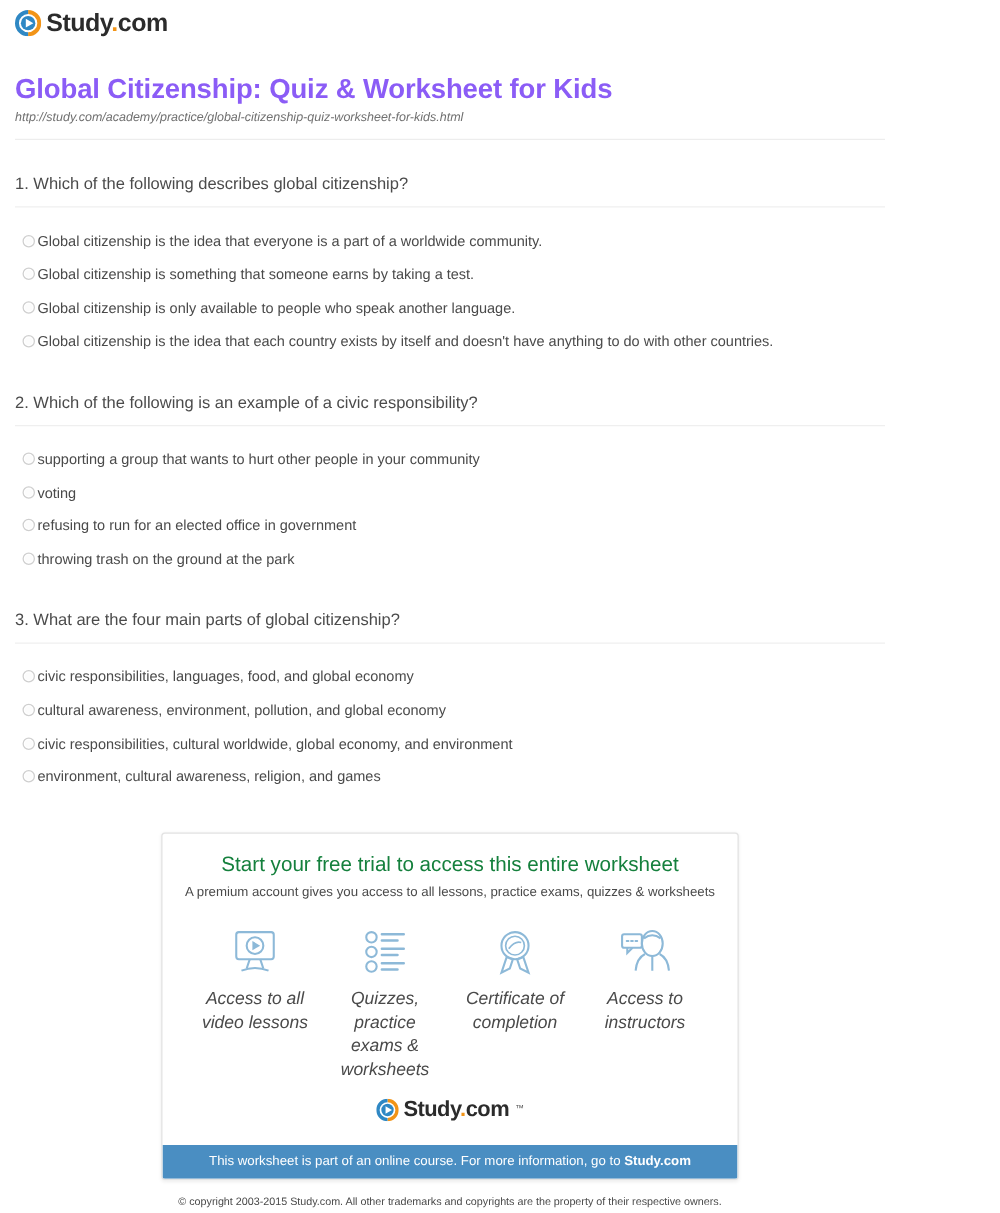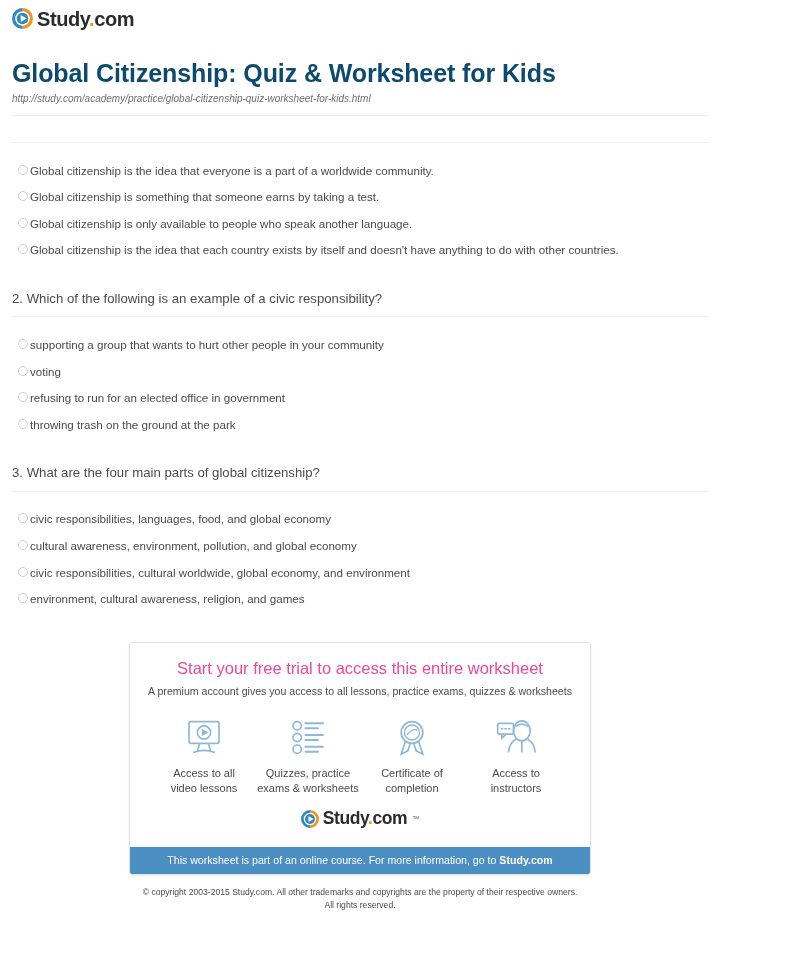--- a/index.html
+++ b/index.html
@@ -19,21 +19,21 @@
   .brand-row { padding-top: 8px; height: 34px; }
   .logo { display: inline-flex; align-items: center; gap: 4px; }
   .logo-mark { width: 21px; height: 21px; flex: 0 0 21px; }
   .logo-text {
     font-size: 20px; font-weight: bold; letter-spacing: -0.4px;
     color: #2b2b2b; line-height: 1;
   }
   .logo-text .dot { color: #f29417; }
 
   .title {
-    font-size: 25px; font-weight: bold; color: #0c4a6e;
+    font-size: 22px; font-weight: bold; color: #8b5cf6;
     margin: 24px 0 0 0; letter-spacing: -0.1px; line-height: 1.2;
   }
   .url { font-size: 10px; color: #6f6f6f; margin-top: 4px; line-height: 1.3; font-style: italic; }
   .head-rule { height: 1px; background: #ededed; margin-top: 10px; }
 
   
   .question-block { margin-top: 26px; }
   .q-text {
     font-size: 13.2px; color: #4b4b4b; padding-bottom: 9px; line-height: 1.35;
   }
@@ -70,21 +70,21 @@
     color: #4a4a4a; font-size: 10.6px; margin-top: 6px; line-height: 1.3;
   }
 
   .features {
     display: flex; justify-content: space-around; align-items: flex-start;
     margin-top: 18px; padding: 0 8px;
   }
   .feature { width: 108px; text-align: center; }
   .feature-icon { height: 42px; display: flex; align-items: center; justify-content: center; }
   .feature-label {
-    font-size: 11px; color: #4a4a4a; margin-top: 7px; line-height: 1.35;
+    font-size: 14px; color: #4a4a4a; margin-top: 7px; line-height: 1.35; font-style: italic;
   }
 
   .promo-logo-row {
     display: flex; justify-content: center; align-items: center;
     padding: 14px 0 13px 0;
   }
   .promo-logo { display: inline-flex; align-items: center; gap: 4px; }
   .promo-logo .logo-mark { width: 18px; height: 18px; flex: 0 0 18px; }
   .promo-logo .logo-text { font-size: 17.5px; }
   .tm { font-size: 7px; color: #555; vertical-align: super; margin-left: 1px; }
@@ -119,20 +119,21 @@
       <span class="logo-text"><span>Study</span><span class="dot">.</span><span>com</span></span>
     </a>
   </div>
 
   <h1 class="title">Global Citizenship: Quiz &amp; Worksheet for Kids</h1>
   <div class="url">http://study.com/academy/practice/global-citizenship-quiz-worksheet-for-kids.html</div>
   <div class="head-rule"></div>
 
   <div id="questions">
       <div class="question-block">
+        <div class="q-text">1. Which of the following describes global citizenship?</div>
         <div class="q-rule"></div>
         <div class="options">
           <div class="option">
             <span class="radio"></span>
             <span class="opt-text">Global citizenship is the idea that everyone is a part of a worldwide community.</span>
           </div>
           <div class="option">
             <span class="radio"></span>
             <span class="opt-text">Global citizenship is something that someone earns by taking a test.</span>
           </div>
@@ -188,21 +189,21 @@
             <span class="radio"></span>
             <span class="opt-text">environment, cultural awareness, religion, and games</span>
           </div>
         </div>
       </div>
     </div>
 
   <div class="promo-wrap">
     <div class="promo">
       <div class="promo-body">
-        <div class="promo-title" style="color: #ec4899;">Start your free trial to access this entire worksheet</div>
+        <div class="promo-title" style="color: #15803d;">Start your free trial to access this entire worksheet</div>
         <div class="promo-sub">A premium account gives you access to all lessons, practice exams, quizzes &amp; worksheets</div>
 
         <div class="features">
 
           <div class="feature">
             <div class="feature-icon">
               <svg viewBox="0 0 48 44" width="40" height="37">
                 <rect x="6" y="3" width="36" height="26" rx="2.5" fill="none" stroke="#8db9d8" stroke-width="2"></rect>
                 <circle cx="24" cy="16" r="8" fill="none" stroke="#8db9d8" stroke-width="2"></circle>
                 <polygon points="21.5,11.5 29,16 21.5,20.5" fill="#8db9d8"></polygon>

